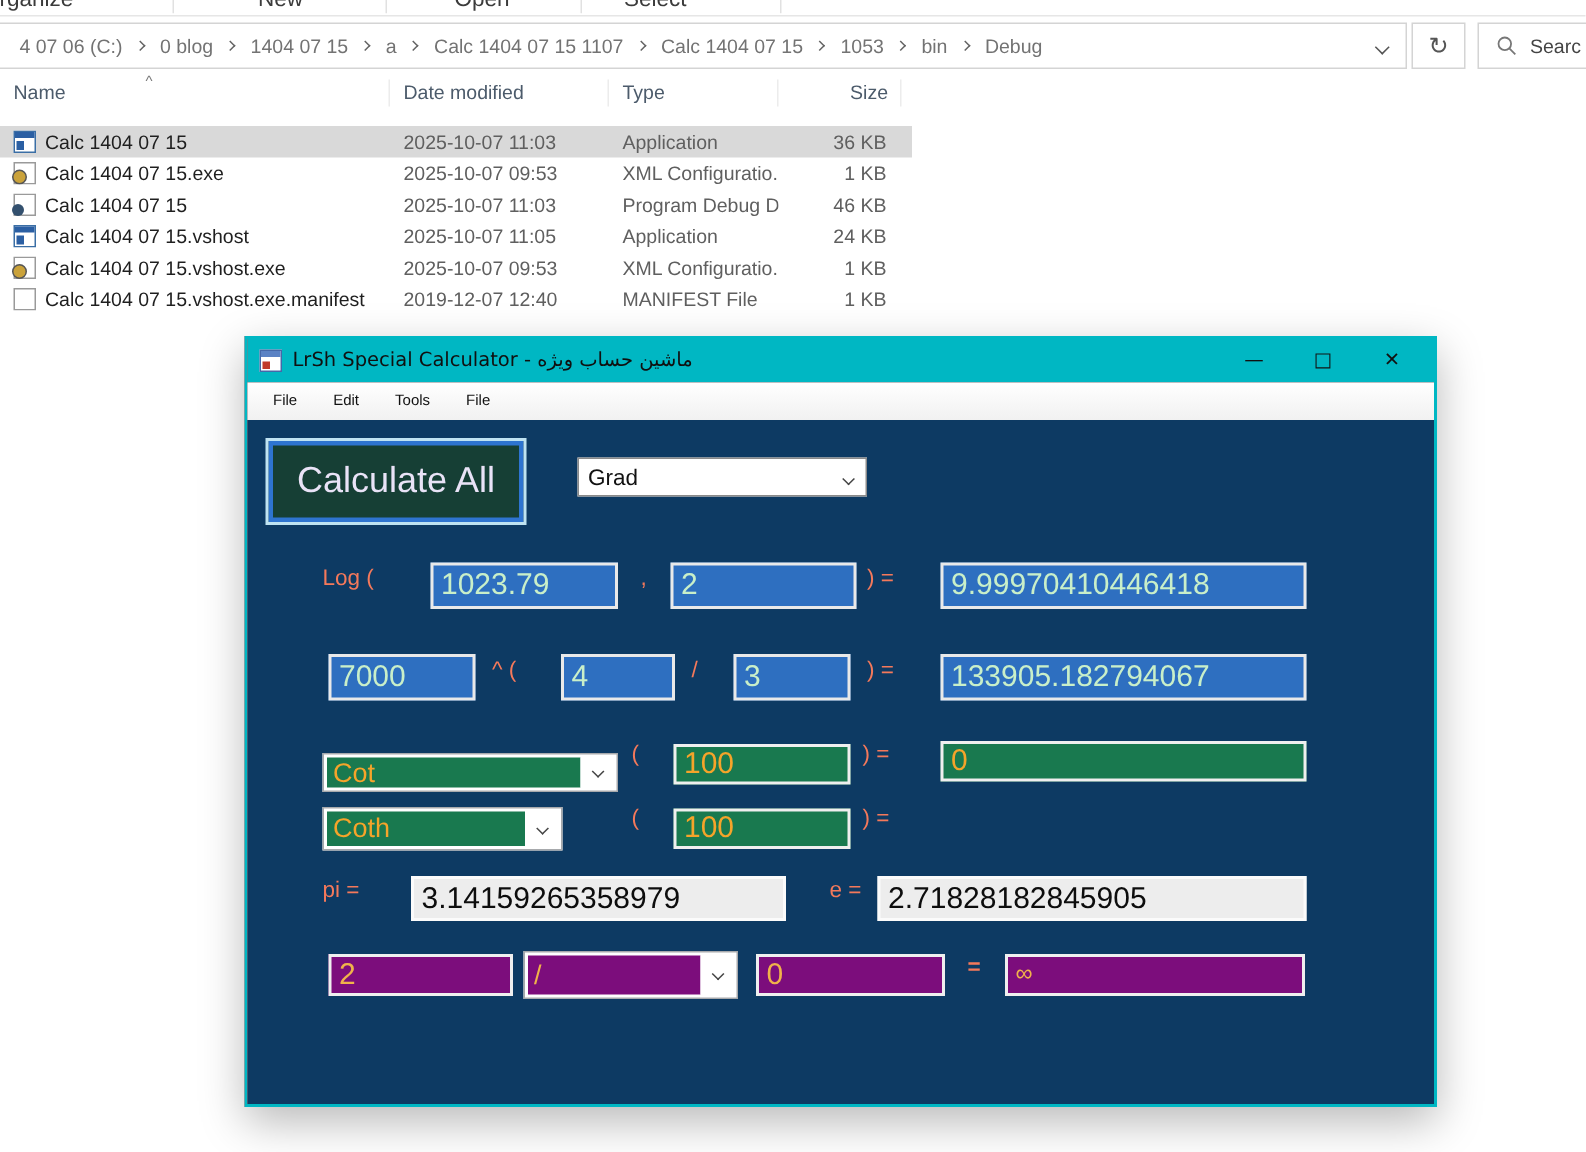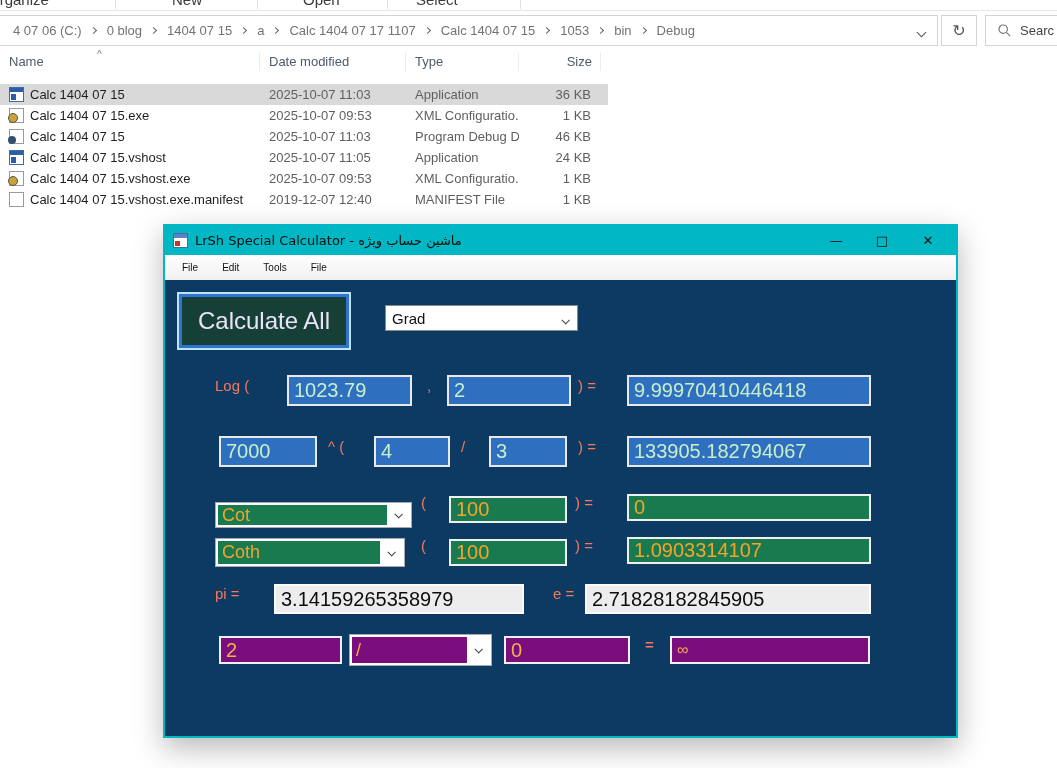--- a/index.html
+++ b/index.html
@@ -111,21 +111,21 @@
   <div class="addr-box">
     <div class="crumbs">
       <span class="crumb">4 07 06 (C:)</span>
         <span class="crumb-sep"></span>
       <span class="crumb">0 blog</span>
         <span class="crumb-sep"></span>
       <span class="crumb">1404 07 15</span>
         <span class="crumb-sep"></span>
       <span class="crumb">a</span>
         <span class="crumb-sep"></span>
-      <span class="crumb">Calc 1404 07 17 1107</span>
+      <span class="crumb">Calc 1404 07 15 1107</span>
         <span class="crumb-sep"></span>
       <span class="crumb">Calc 1404 07 15</span>
         <span class="crumb-sep"></span>
       <span class="crumb">1053</span>
         <span class="crumb-sep"></span>
       <span class="crumb">bin</span>
         <span class="crumb-sep"></span>
       <span class="crumb">Debug</span>
     </div>
     <span class="addr-chevron"><span class="chev-down"></span></span>
@@ -267,30 +267,29 @@
       <span class="field green">Cot</span>
       <span class="drop">
           <span class="chev"></span>
         </span>
     </div>
     <span class="lbl" style="left:256px; top:214px;">(</span>
     <input class="tb tb-green" style="left: 284px; top: 216px; width: 118px;" value="100">
     <span class="lbl" style="left:410px; top:214px;">) =</span>
     <input class="tb tb-green" style="left: 462px; top: 214px; width: 244px;" value="0">
 
-    <div class="winsel" style="left:50px; top:258px; width:190px; height:29px;">
+    <div class="winsel" style="left:50px; top:258px; width:160px; height:29px;">
       <span class="field green">Coth</span>
       <span class="drop">
           <span class="chev"></span>
         </span>
     </div>
     <span class="lbl" style="left:256px; top:257px;">(</span>
     <input class="tb tb-green" style="left: 284px; top: 259px; width: 118px;" value="100">
     <span class="lbl" style="left:410px; top:257px;">) =</span>
-    <input class="tb tb-green" style="left: 462px; top: 257px; width: 244px;" value="1.0903314107">
 
     <span class="lbl" style="left:50px; top:305px;">pi =</span>
     <input class="tb tb-gray" style="left: 109px; top: 304px; width: 250px;" value="3.14159265358979">
     <span class="lbl" style="left:388px; top:305px;">e =</span>
     <input class="tb tb-gray" style="left: 420px; top: 304px; width: 286px;" value="2.71828182845905">
 
     <input class="tb tb-purple" style="left: 54px; top: 356px; width: 123px;" value="2">
     <div class="winsel" style="left:184px; top:354px; width:143px; height:32px;">
       <span class="field purple">/</span>
       <span class="drop">

